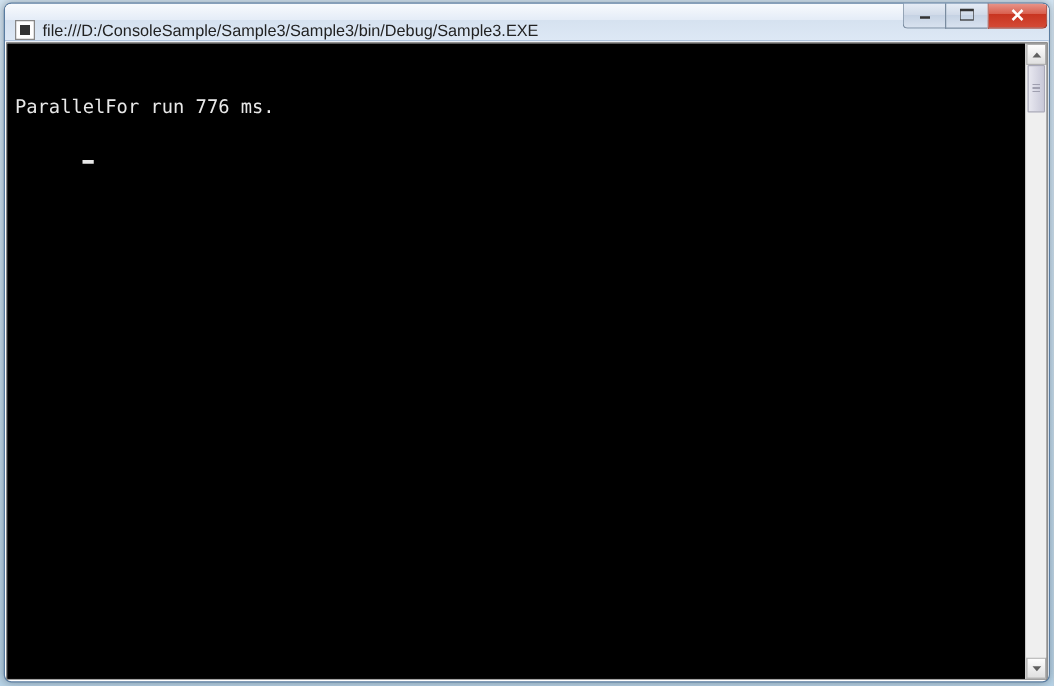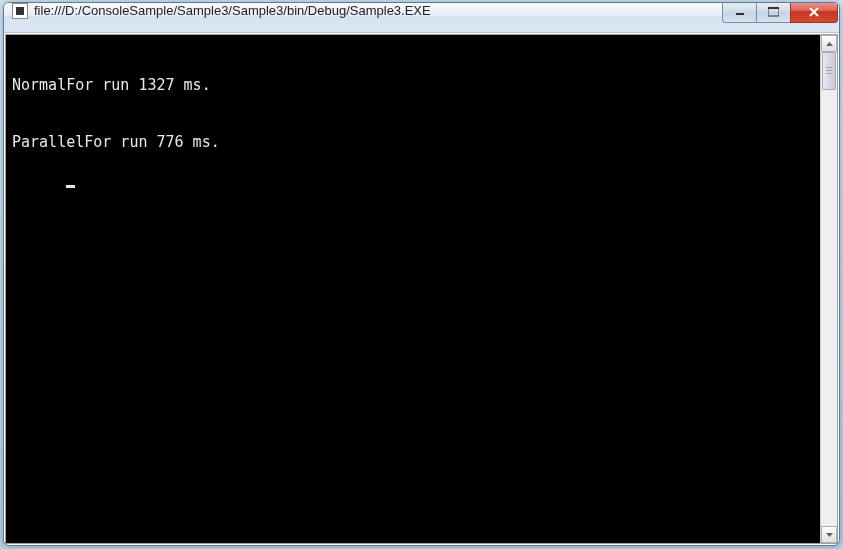--- a/index.html
+++ b/index.html
@@ -26,21 +26,21 @@
       border-radius: 6px;
       box-shadow: 0 0 8px rgba(0,0,0,0.3);
       display: flex;
       flex-direction: column;
       overflow: hidden;
     }
     .titlebar {
       height: 30px;
       background: linear-gradient(to bottom, #f8fafd 0%, #e4ecf7 45%, #d6e2f0 46%, #dde8f5 100%);
       display: flex;
-      align-items: flex-start;
+      align-items: flex-end;
       padding: 0 0 0 8px;
       border-bottom: 1px solid #b0c4de;
       position: relative;
     }
     .app-icon {
       width: 16px;
       height: 16px;
       margin-right: 6px;
       background: #fff;
       border: 1px solid #888;
@@ -194,21 +194,20 @@
       </div>
       <div class="ctrl-btn ctrl-close">
         <svg width="12" height="10">
           <path d="M2 1 L10 9 M10 1 L2 9" stroke="#fff" stroke-width="2"></path>
         </svg>
       </div>
     </div>
   </div>
   <div class="client-area">
     <div class="console">
-      <span class="console-line">NormalFor run 1327 ms.</span>
       <span class="console-line">ParallelFor run 776 ms.</span>
       <span class="cursor"></span>
     </div>
     <div class="scrollbar">
       <div class="scroll-btn">
         <svg width="9" height="6">
           <path d="M4.5 1 L8 5 L1 5 Z" fill="#606060"></path>
         </svg>
       </div>
       <div class="scroll-track">

